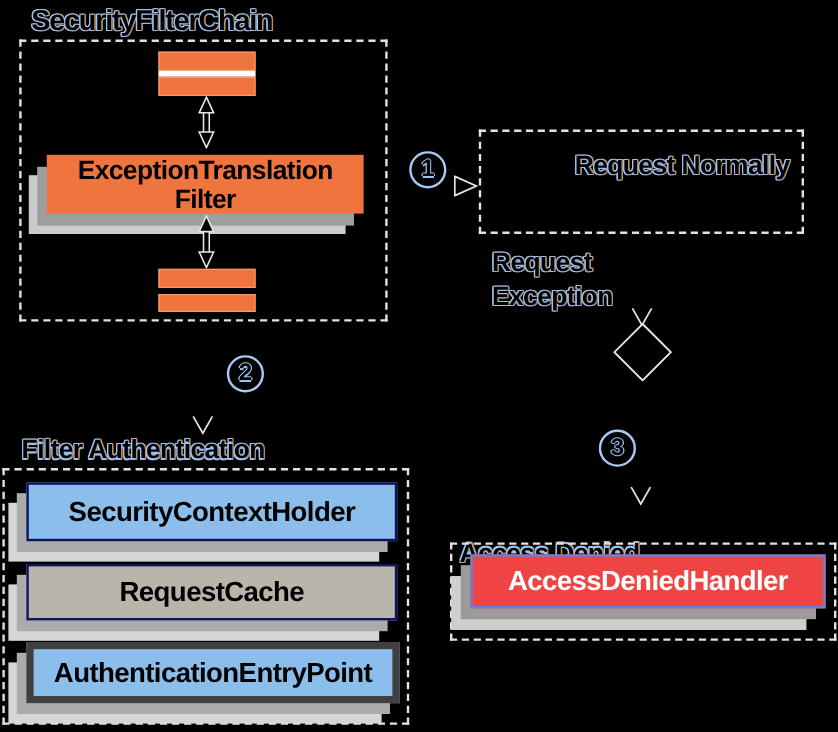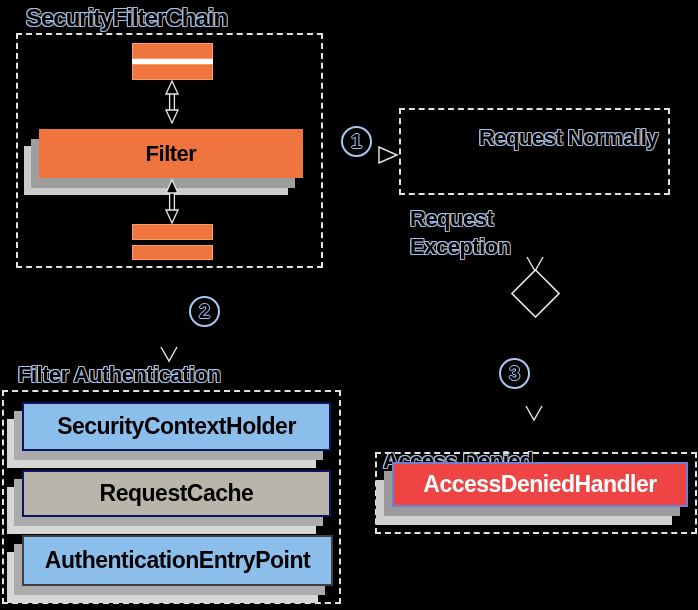--- a/index.html
+++ b/index.html
@@ -56,21 +56,21 @@
     box-shadow:-8px 9px 0 #ABABAB, -15px 17px 0 #D6D6D6;
   }
   #rc{
     left:22px; top:470px; width:309px; height:47px;
     background:#B9B5AB; border:2px solid #0D1560;
     box-shadow:-8px 9px 0 #ABABAB, -15px 17px 0 #D6D6D6;
     text-align:right;
   }
   #aep{
     left:22px; top:535px; width:311px; height:51px;
-    background:#8CBEEC; border:2px solid #404040;
+    background:#8CBEEC; border:6px solid #404040;
     box-shadow:-8px 9px 0 #ABABAB, -15px 17px 0 #D6D6D6;
   }
   #adh{
     left:392px; top:462px; width:296px; height:45px;
     background:#ef4444; border:2px solid #6B80D6; color:#FFFFFF;
     box-shadow:-8px 9px 0 #9B9B9B, -16px 18px 0 #CFCFCF;
   }
   
   .badge{
     position:absolute; width:27px; height:27px; border-radius:50%;
@@ -102,20 +102,21 @@
   <div class="bar" id="bar2"></div>
 
   <svg style="left:162px; top:80px;" width="20" height="44" viewBox="0 0 20 44">
     <rect x="7.6" y="12" width="4.8" height="20" fill="#000" stroke="#E8E8E8" stroke-width="1.3"></rect>
     <polygon points="10,1 16,14 4,14" fill="#000" stroke="#E8E8E8" stroke-width="1.3"></polygon>
     <polygon points="10,43 16,30 4,30" fill="#000" stroke="#E8E8E8" stroke-width="1.3"></polygon>
   </svg>
 
   <div class="cbox" id="etf">
     <div>
+      <div>ExceptionTranslation</div>
       <div>Filter</div>
     </div>
   </div>
 
   <svg style="left:162px; top:179px;" width="20" height="45" viewBox="0 0 20 45">
     <rect x="7.6" y="13" width="4.8" height="20" fill="#000" stroke="#E8E8E8" stroke-width="1.3"></rect>
     <polygon points="10,1 16,14 4,14" fill="#000" stroke="#E8E8E8" stroke-width="1.3"></polygon>
     <polygon points="10,44 16,31 4,31" fill="#000" stroke="#E8E8E8" stroke-width="1.3"></polygon>
   </svg>
 

